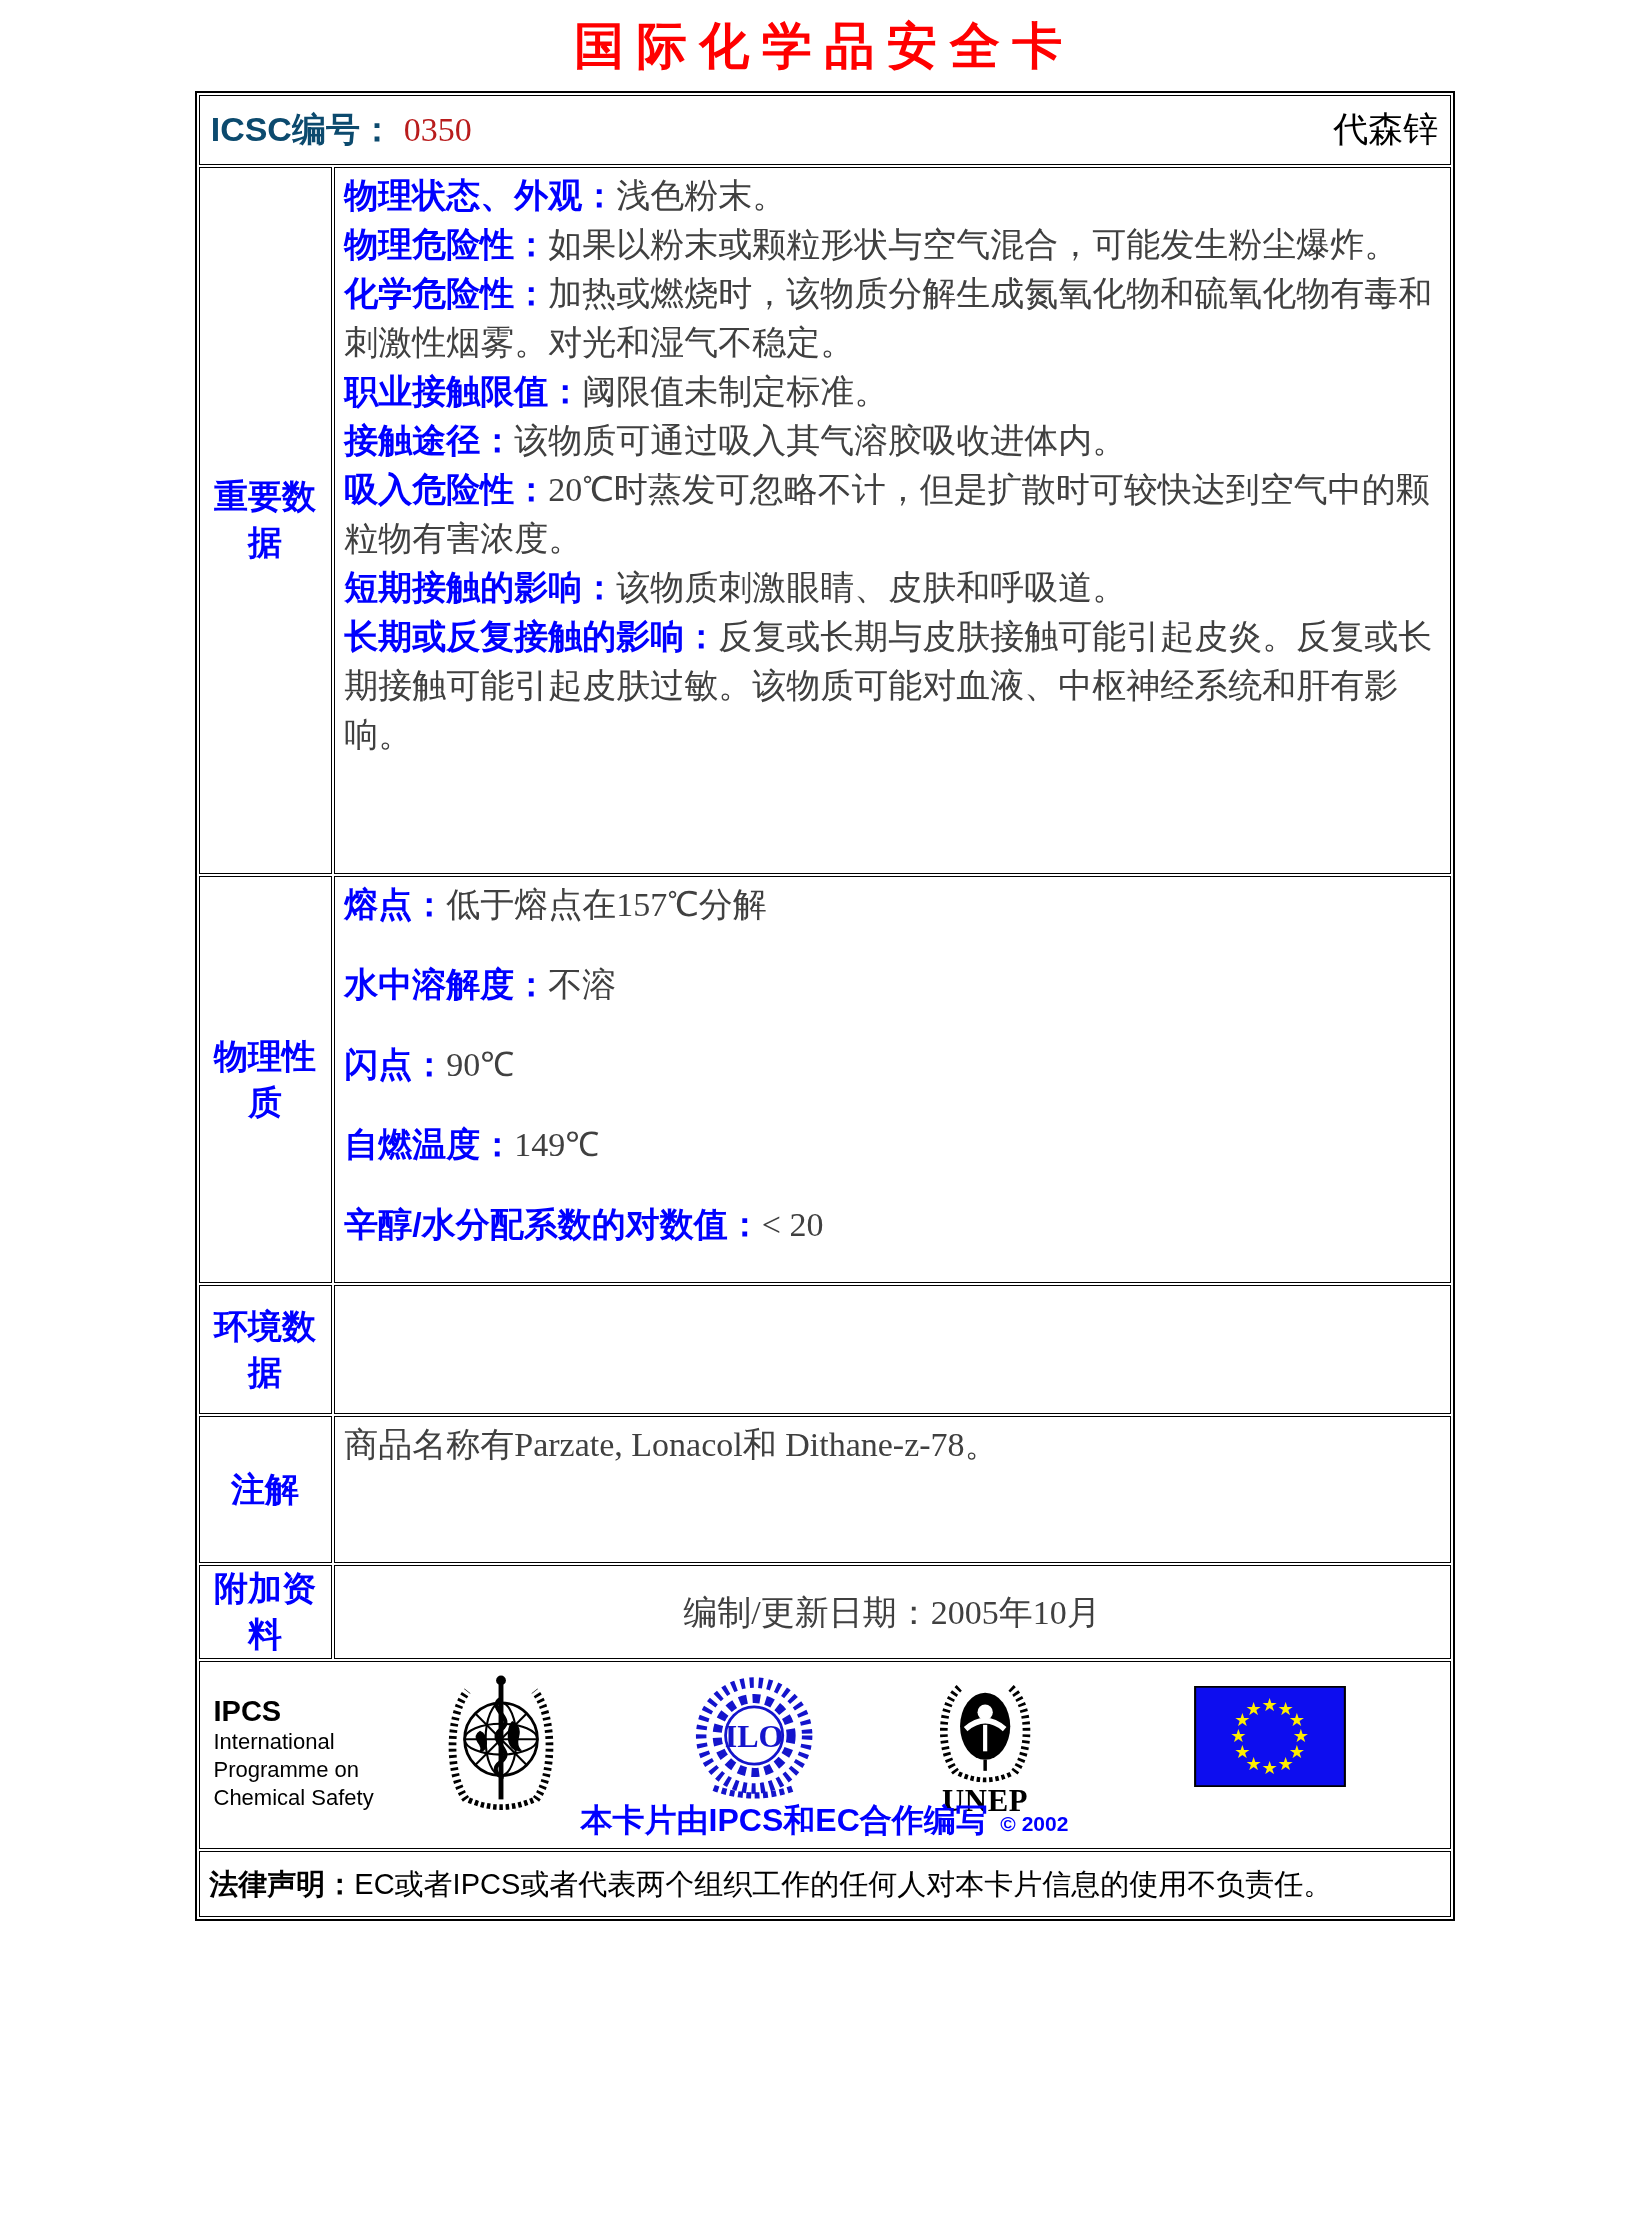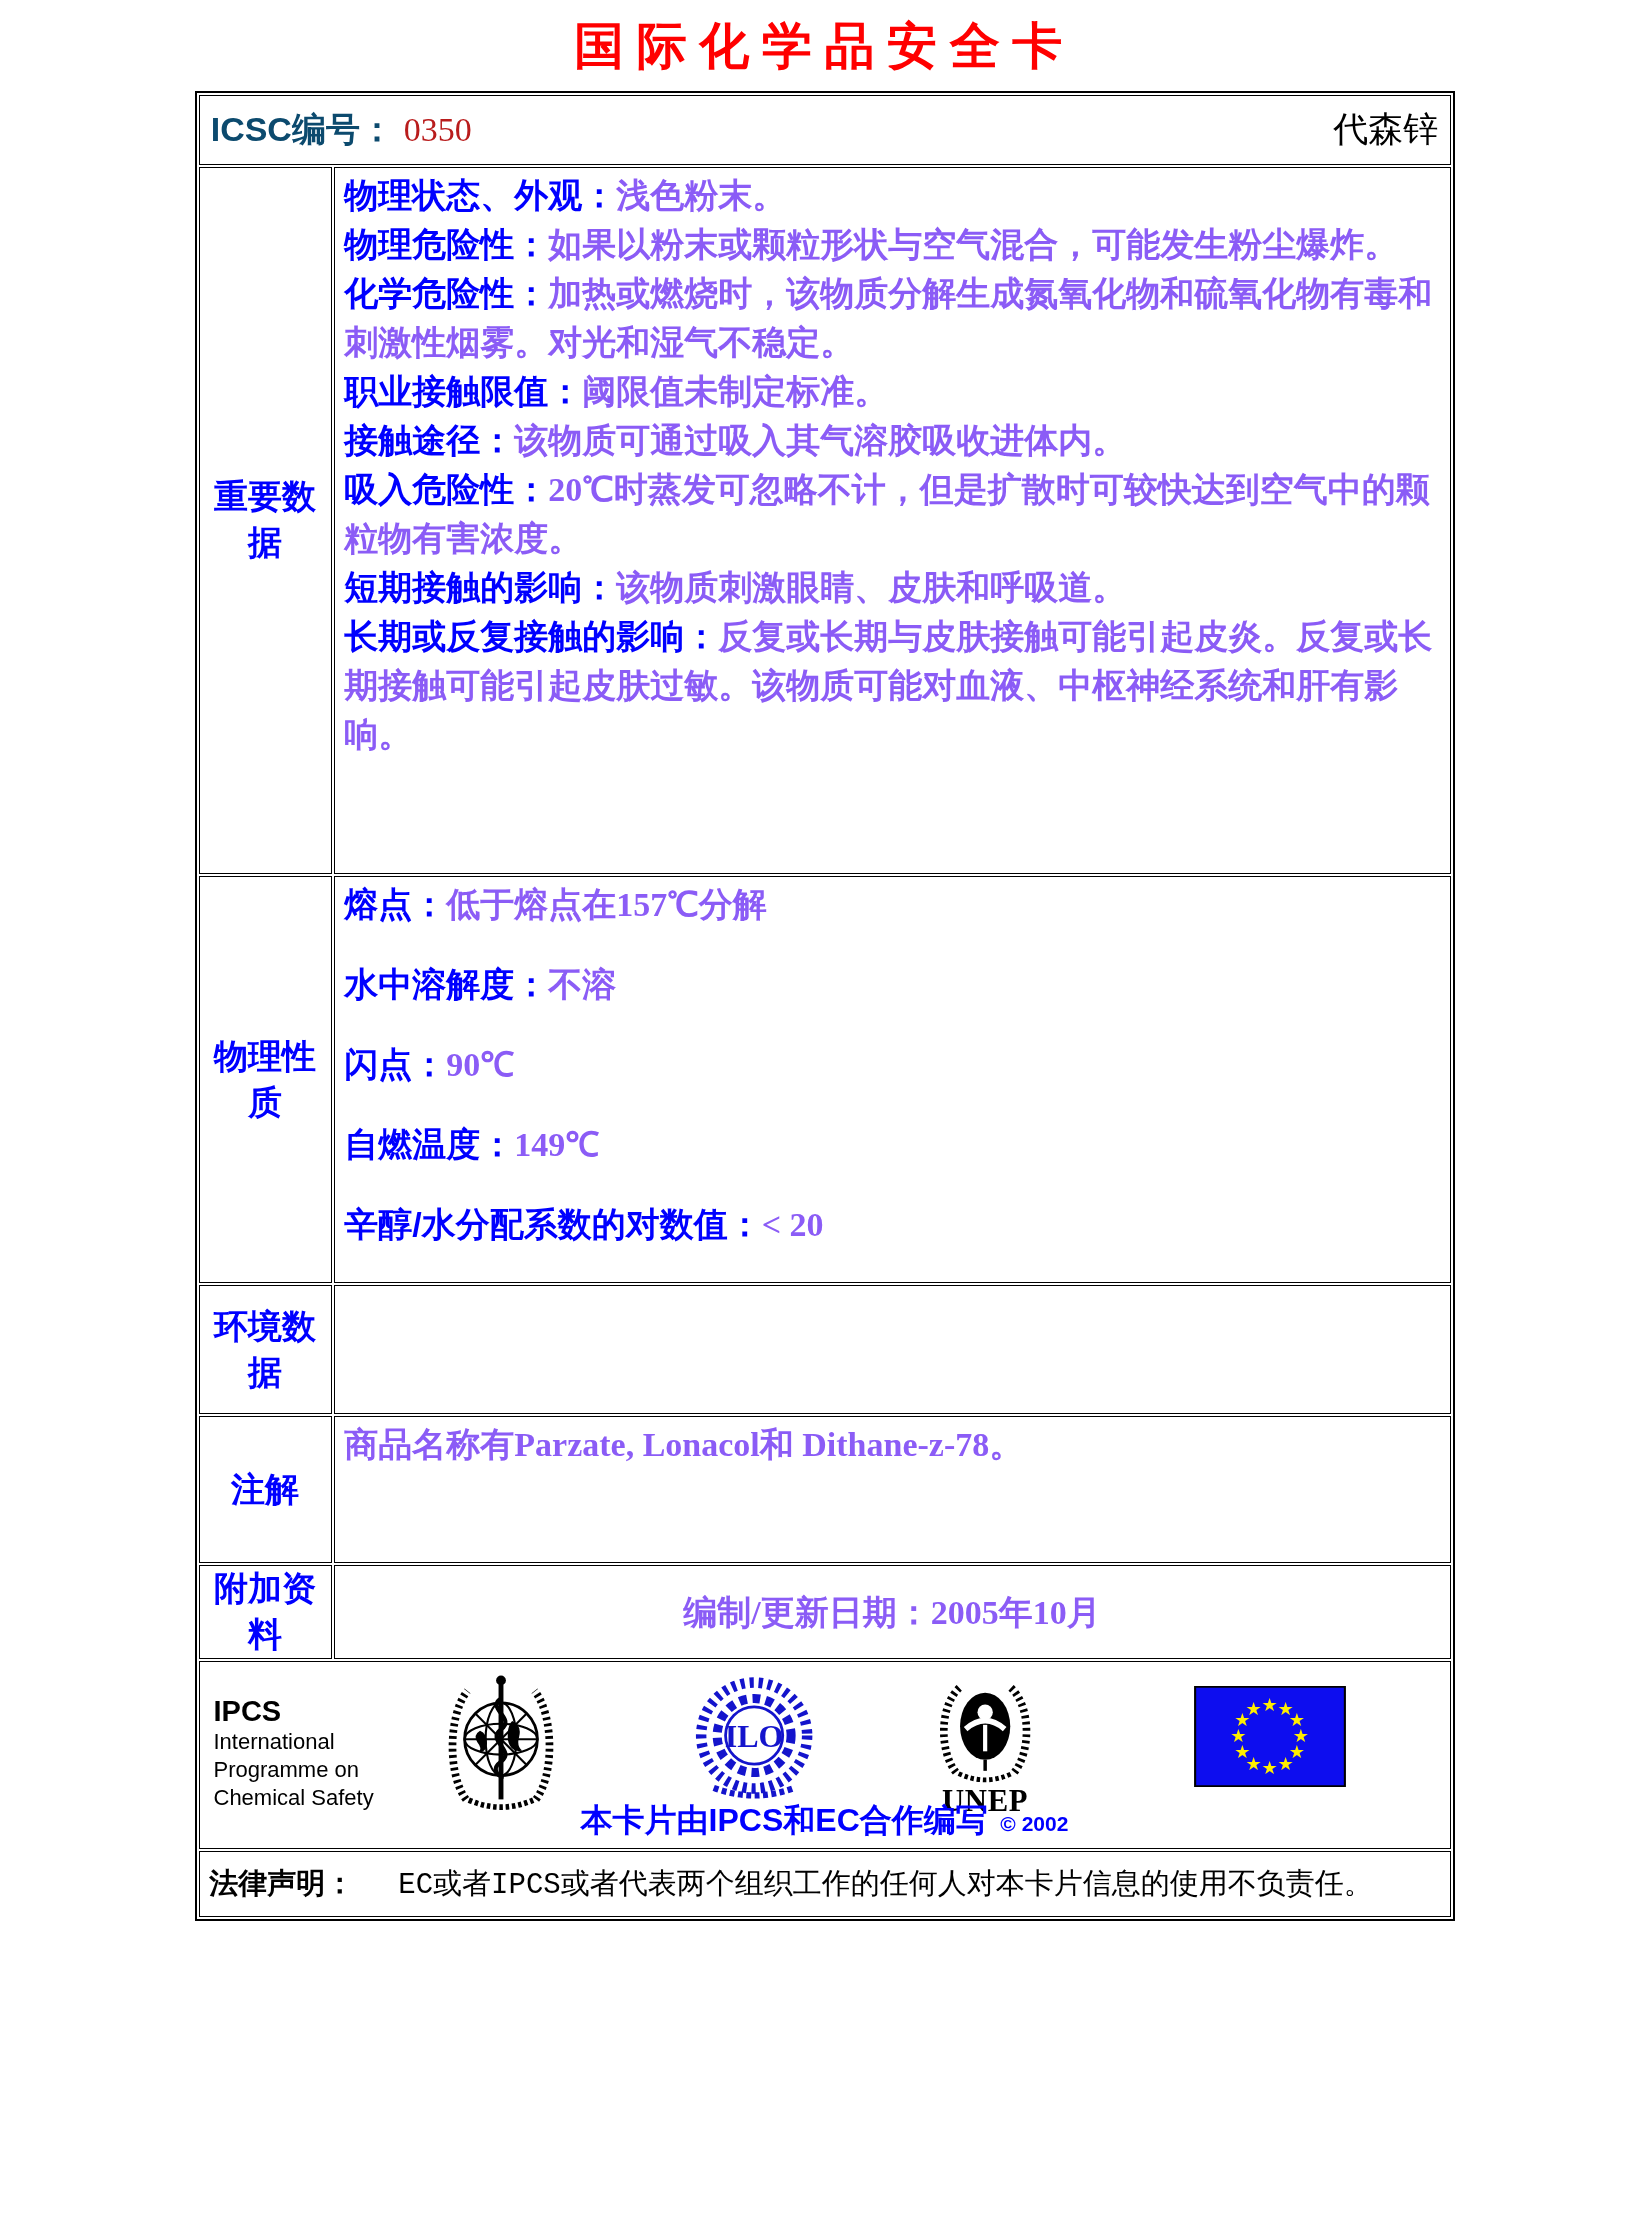--- a/index.html
+++ b/index.html
@@ -45,21 +45,21 @@
   td.h-important { height:707px; }
   td.h-physical  { height:388px; }
   td.h-env       { height:129px; }
   td.h-notes     { height:147px; }
   td.h-additional{ height:52px; vertical-align:middle;text-align:center; }
 
   .item { font-size:34px; line-height:49px; color:#000; }
   .item .k {
     font-family:"Liberation Sans", sans-serif; font-weight:bold; color:#0000ff;
   }
-  .item .v { font-family:"Liberation Serif", serif; color:#8b5cf6;font-weight:bold; }
+  .item .v { font-family:"Liberation Serif", serif; color:#404040; }
   .physical .item { margin-bottom:31px; }
 
   
   td.footer-cell { height:188px; position:relative; }
   .ipcs-block {
     position:absolute; left:14px; top:32px;
     font-family:"Liberation Sans", sans-serif; color:#000;
   }
   .ipcs-title { font-size:29px; font-weight:bold; line-height:34px; }
   .ipcs-line  { font-size:22px; line-height:28px; }
@@ -72,21 +72,21 @@
     position:absolute; left:0; right:0; bottom:5.6px; text-align:center;
     font-family:"Liberation Sans", sans-serif; font-weight:bold;
     color:#0000ff; font-size:32px;
   }
   .footer-caption .copy { font-size:21px; padding-left:12.6px; }
 
   
   td.legal-cell { height:66px; vertical-align:middle; padding:0 9.8px; }
   .legal-line { font-size:29px; line-height:41px; color:#000; }
   .legal-line .k { font-family:"Liberation Sans", sans-serif; font-weight:bold; color:#000; }
-  .legal-line .v { font-family:Liberation Mono, monospace;margin-left:44px; }
+  .legal-line .v { font-family:Liberation Sans, sans-serif; }
 </style>
 </head>
 <body>
 
 <div class="page">
 
   <div class="page-title">国际化学品安全卡</div>
 
   <table class="card">
     <colgroup>

